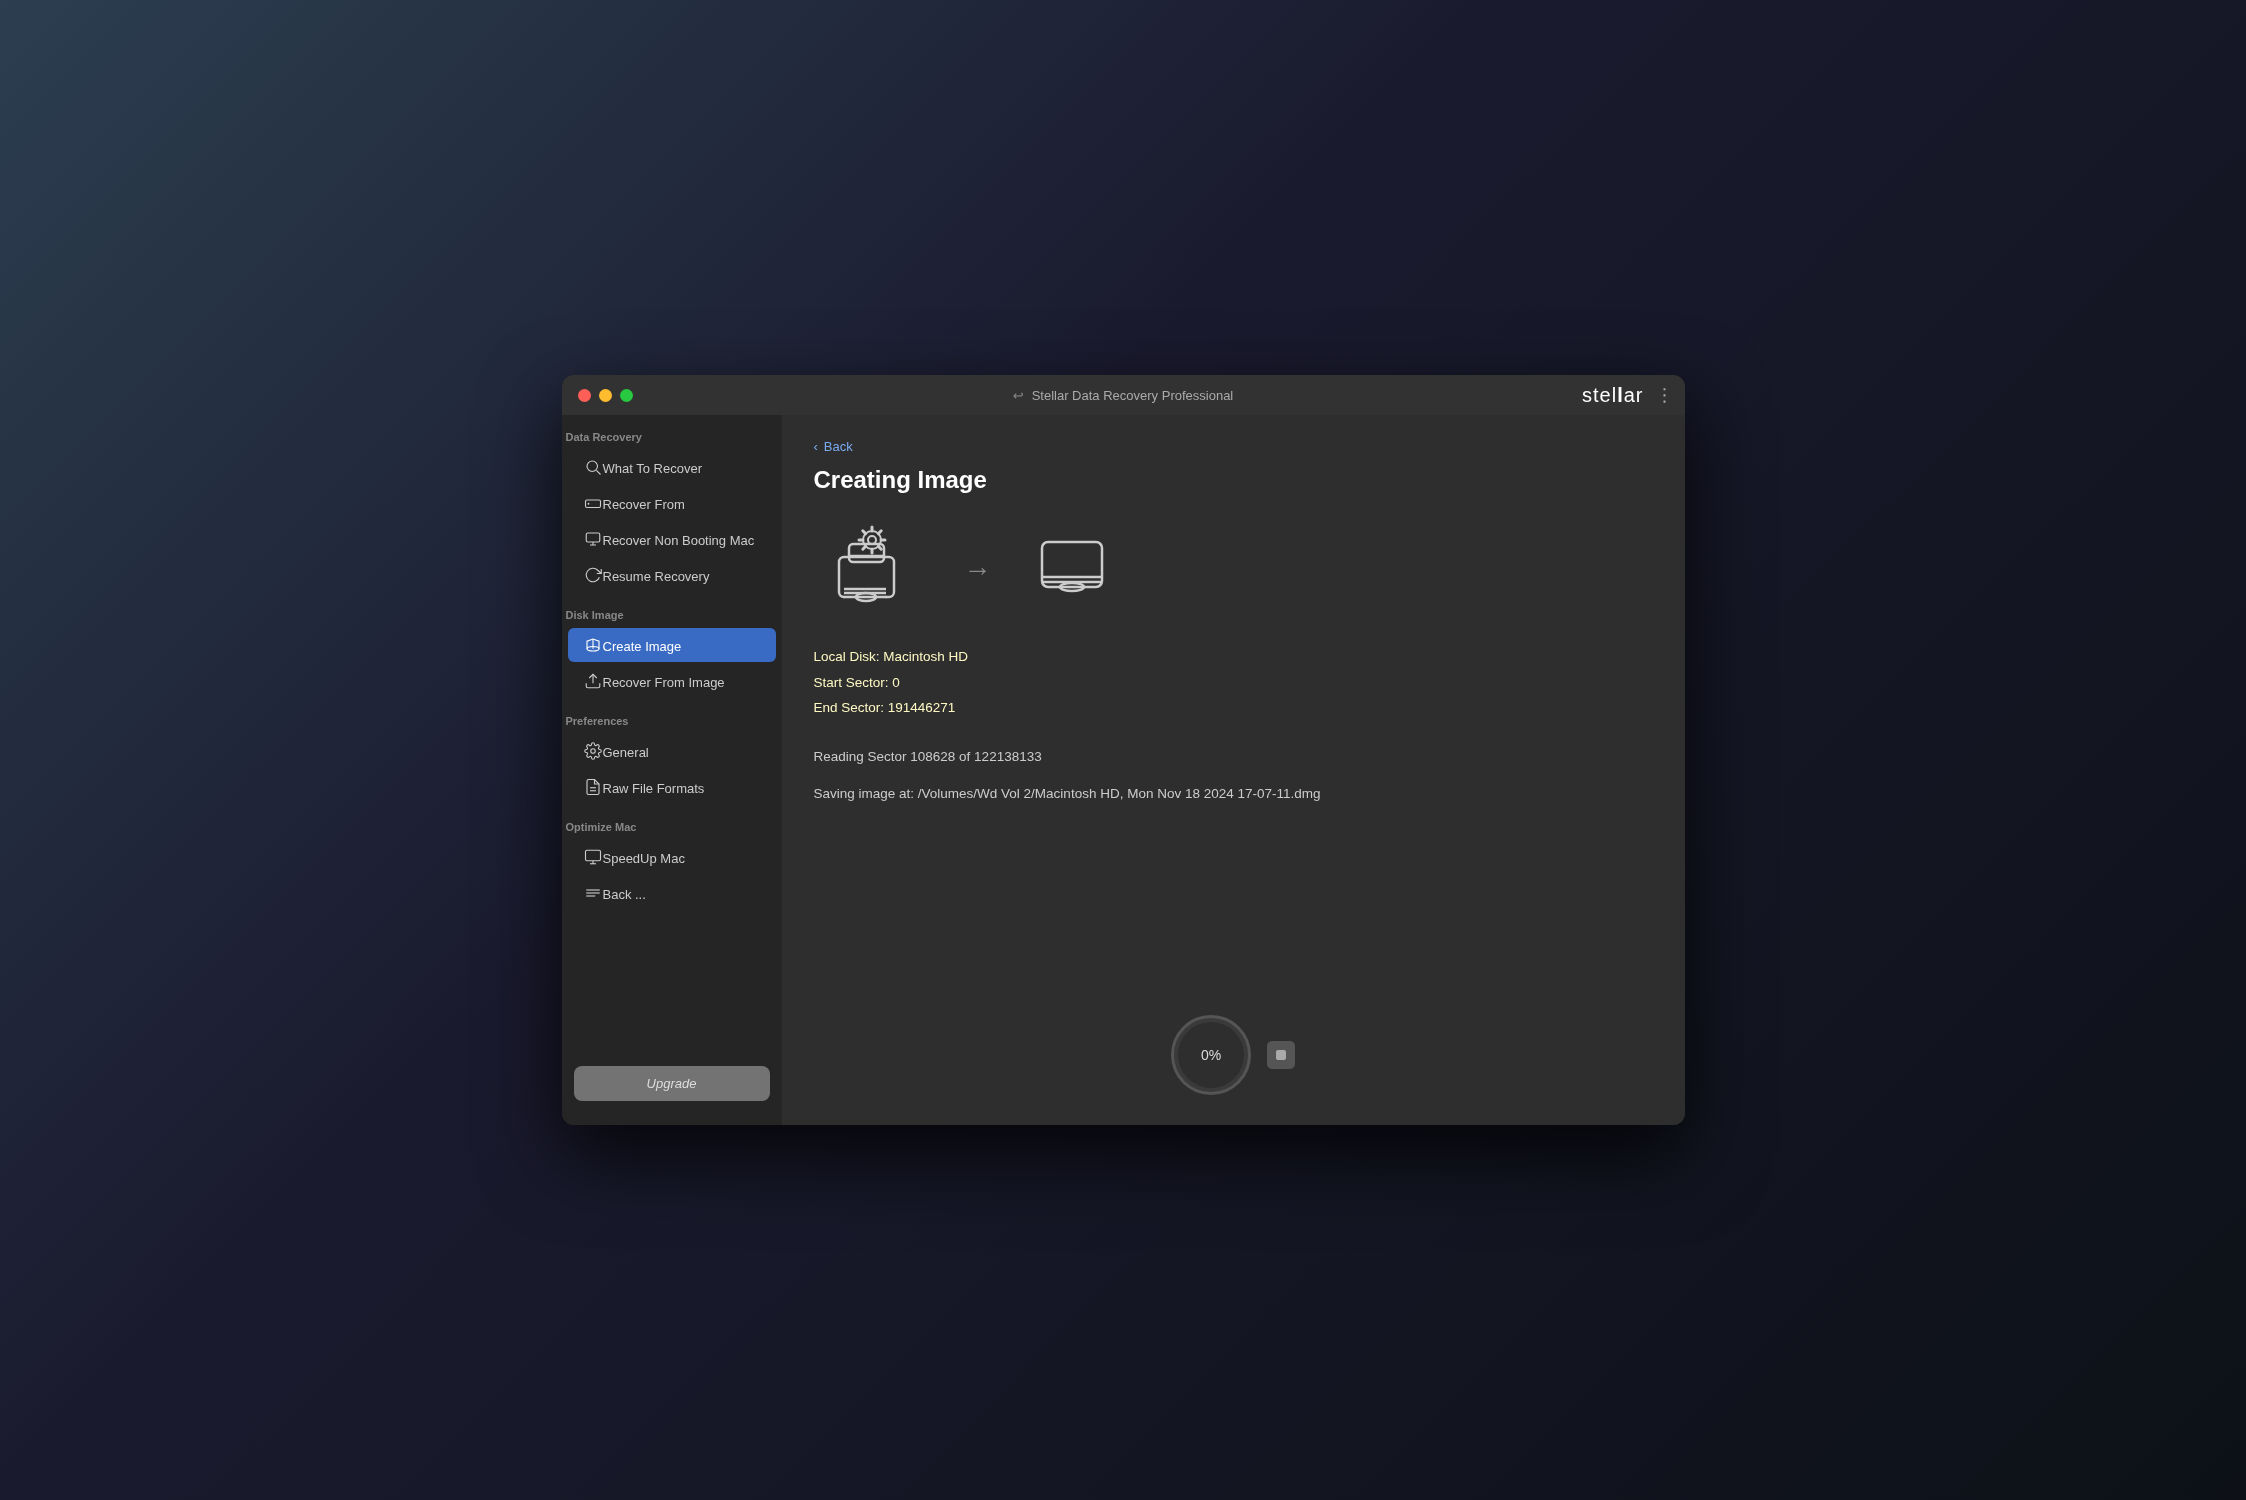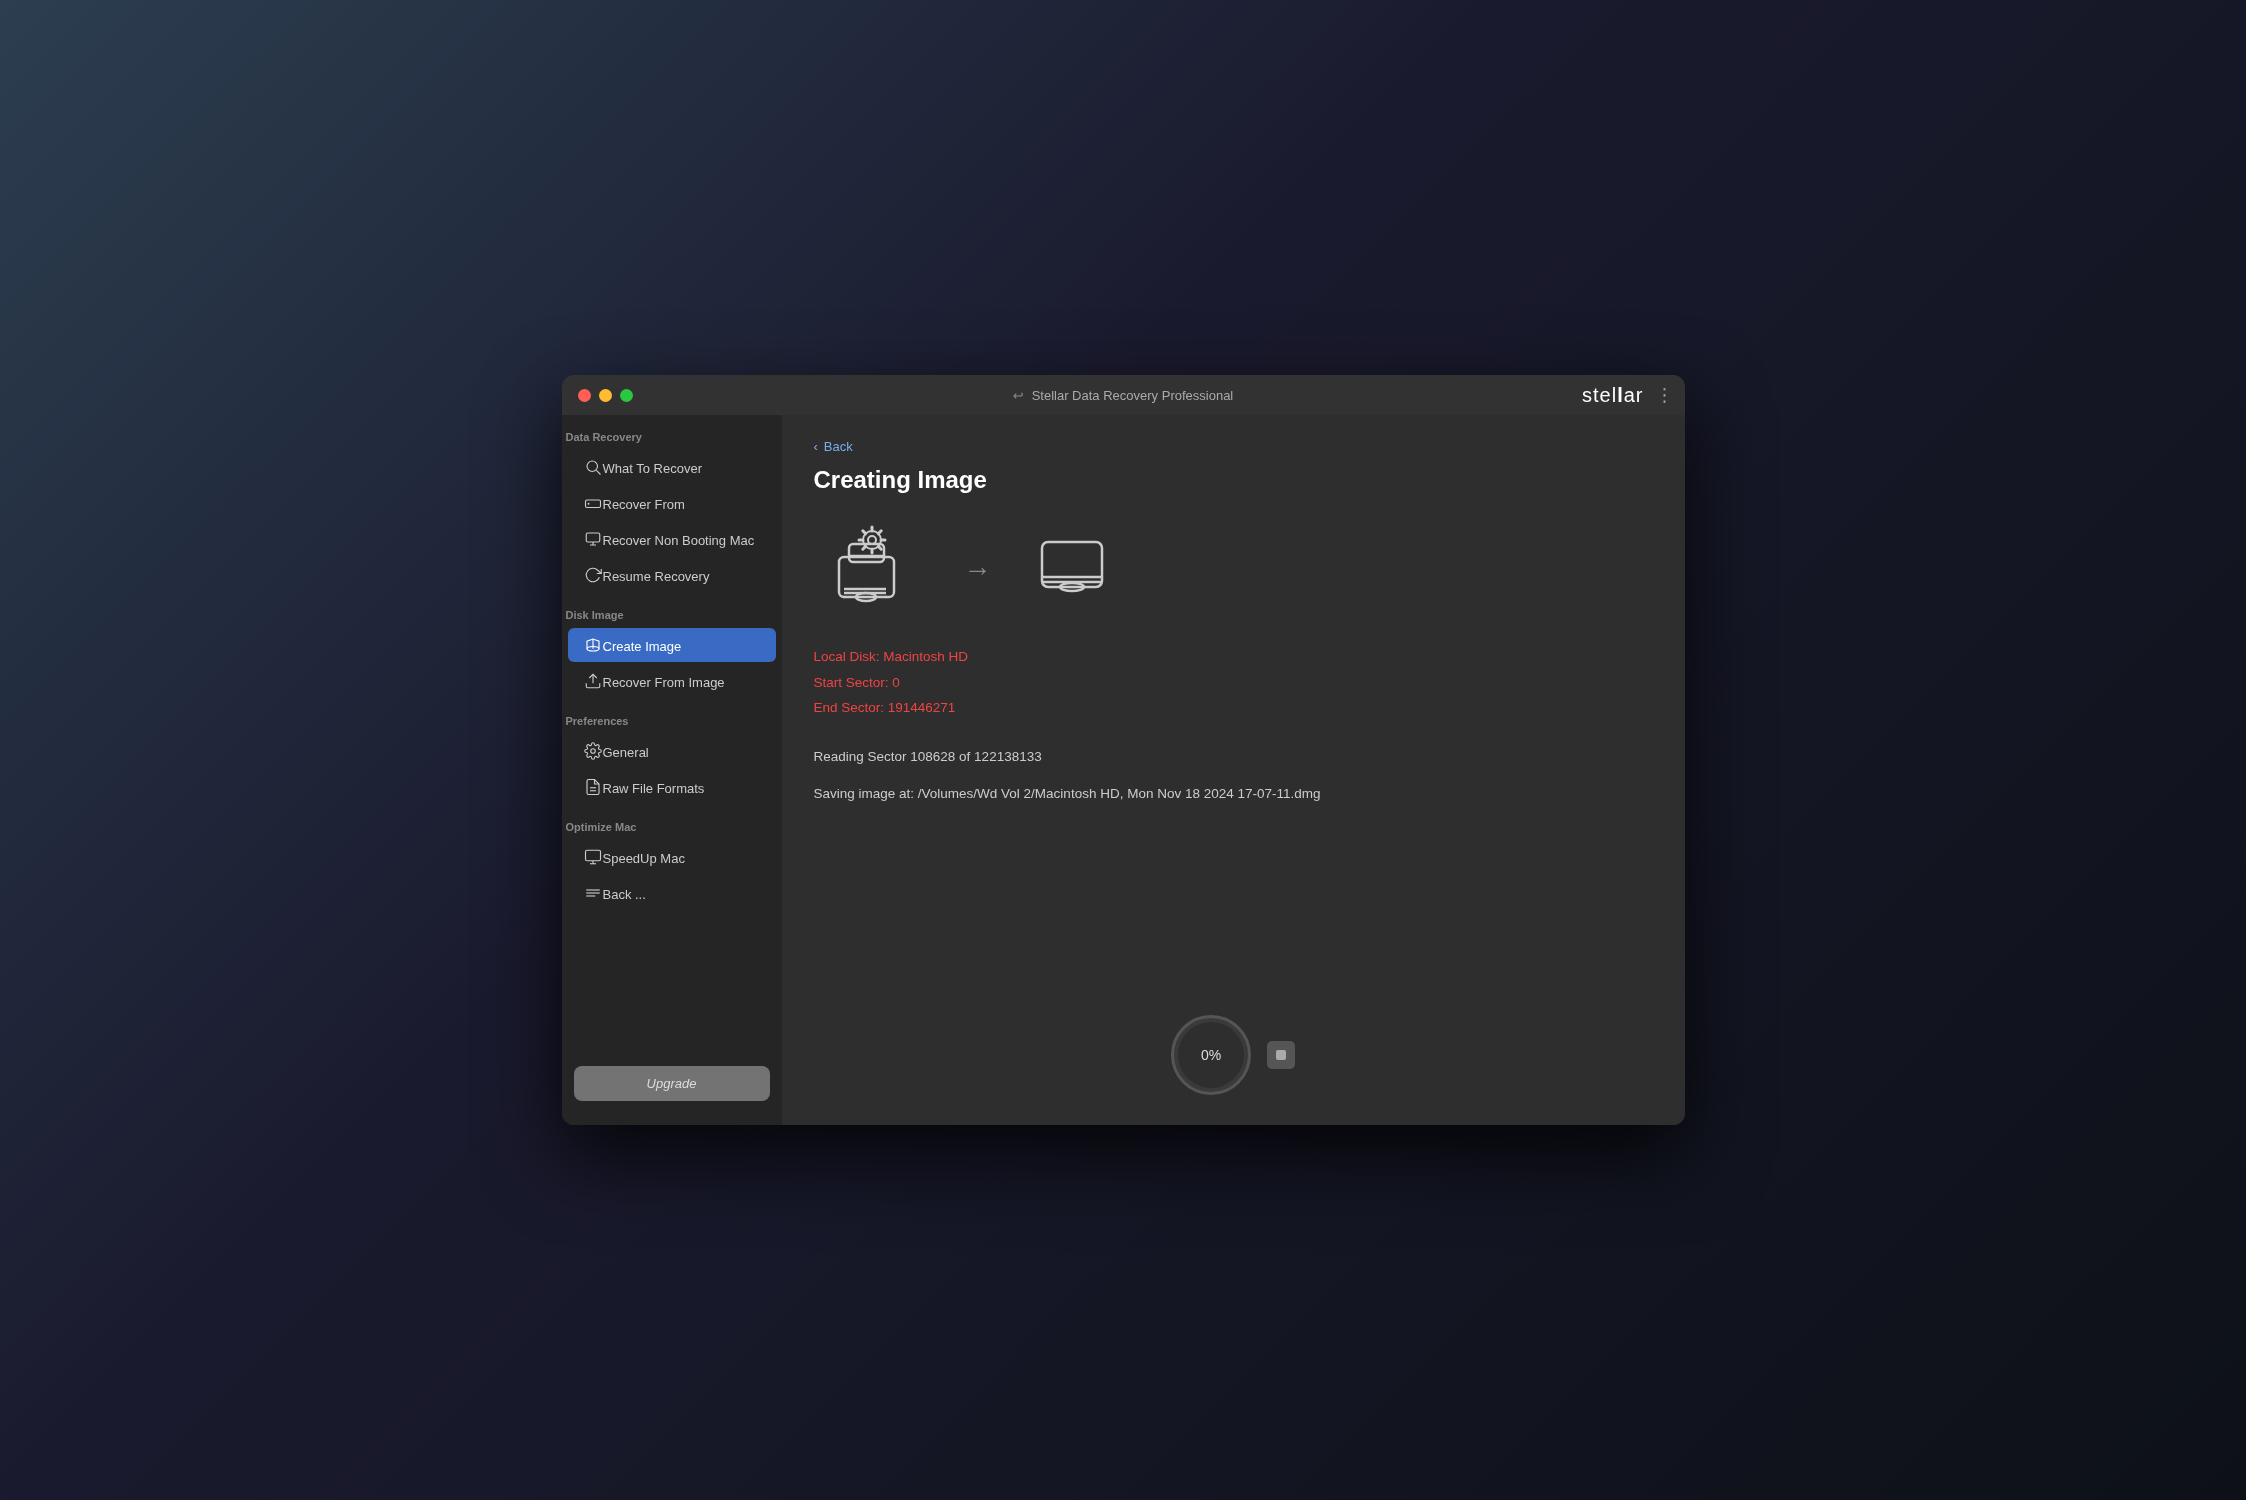--- a/index.html
+++ b/index.html
@@ -184,21 +184,21 @@
       display: flex;
       align-items: center;
       justify-content: center;
     }
     .info-block {
       color: #ccc;
       font-size: 13.5px;
       line-height: 1.9;
       margin-bottom: 20px;
     }
-    .info-row { color: #ef4444; }
+    .info-row { color: #fef9c3; }
     .reading-sector {
       color: #ccc;
       font-size: 13.5px;
       margin-top: 8px;
       margin-bottom: 22px;
     }
     .saving-path {
       color: #ccc;
       font-size: 13.5px;
     }

